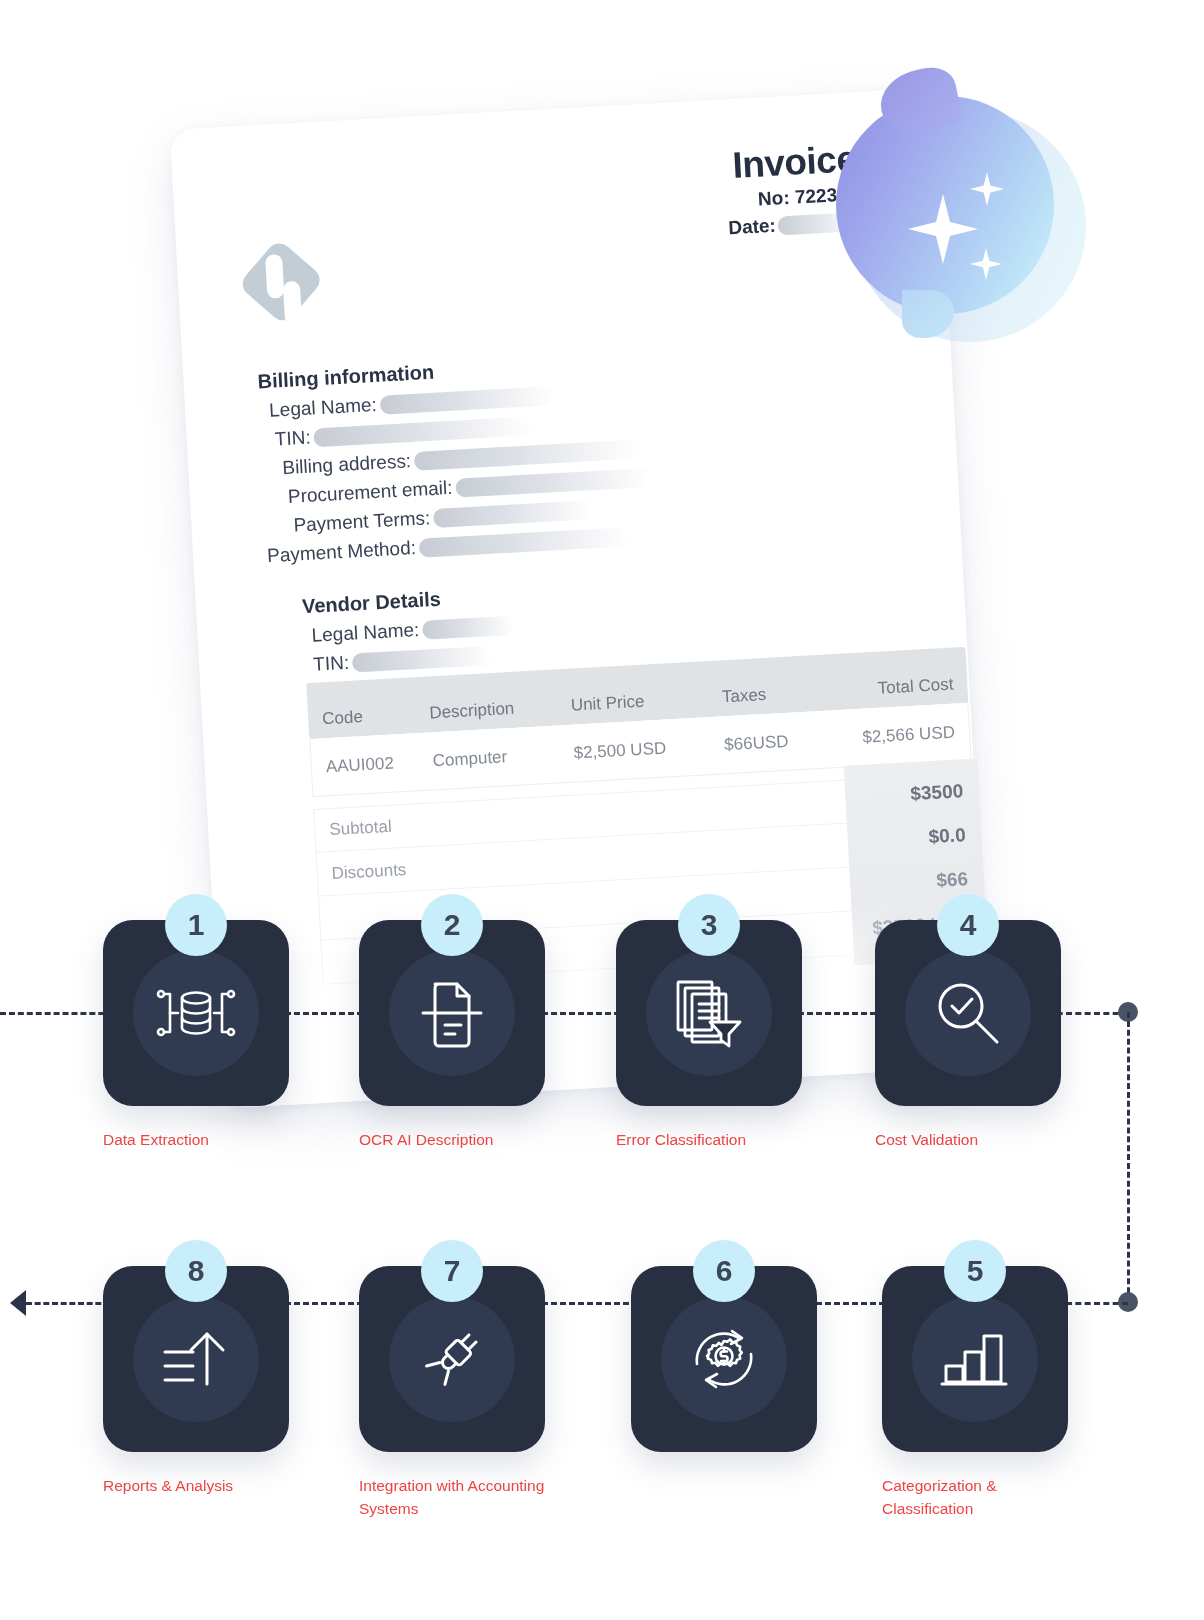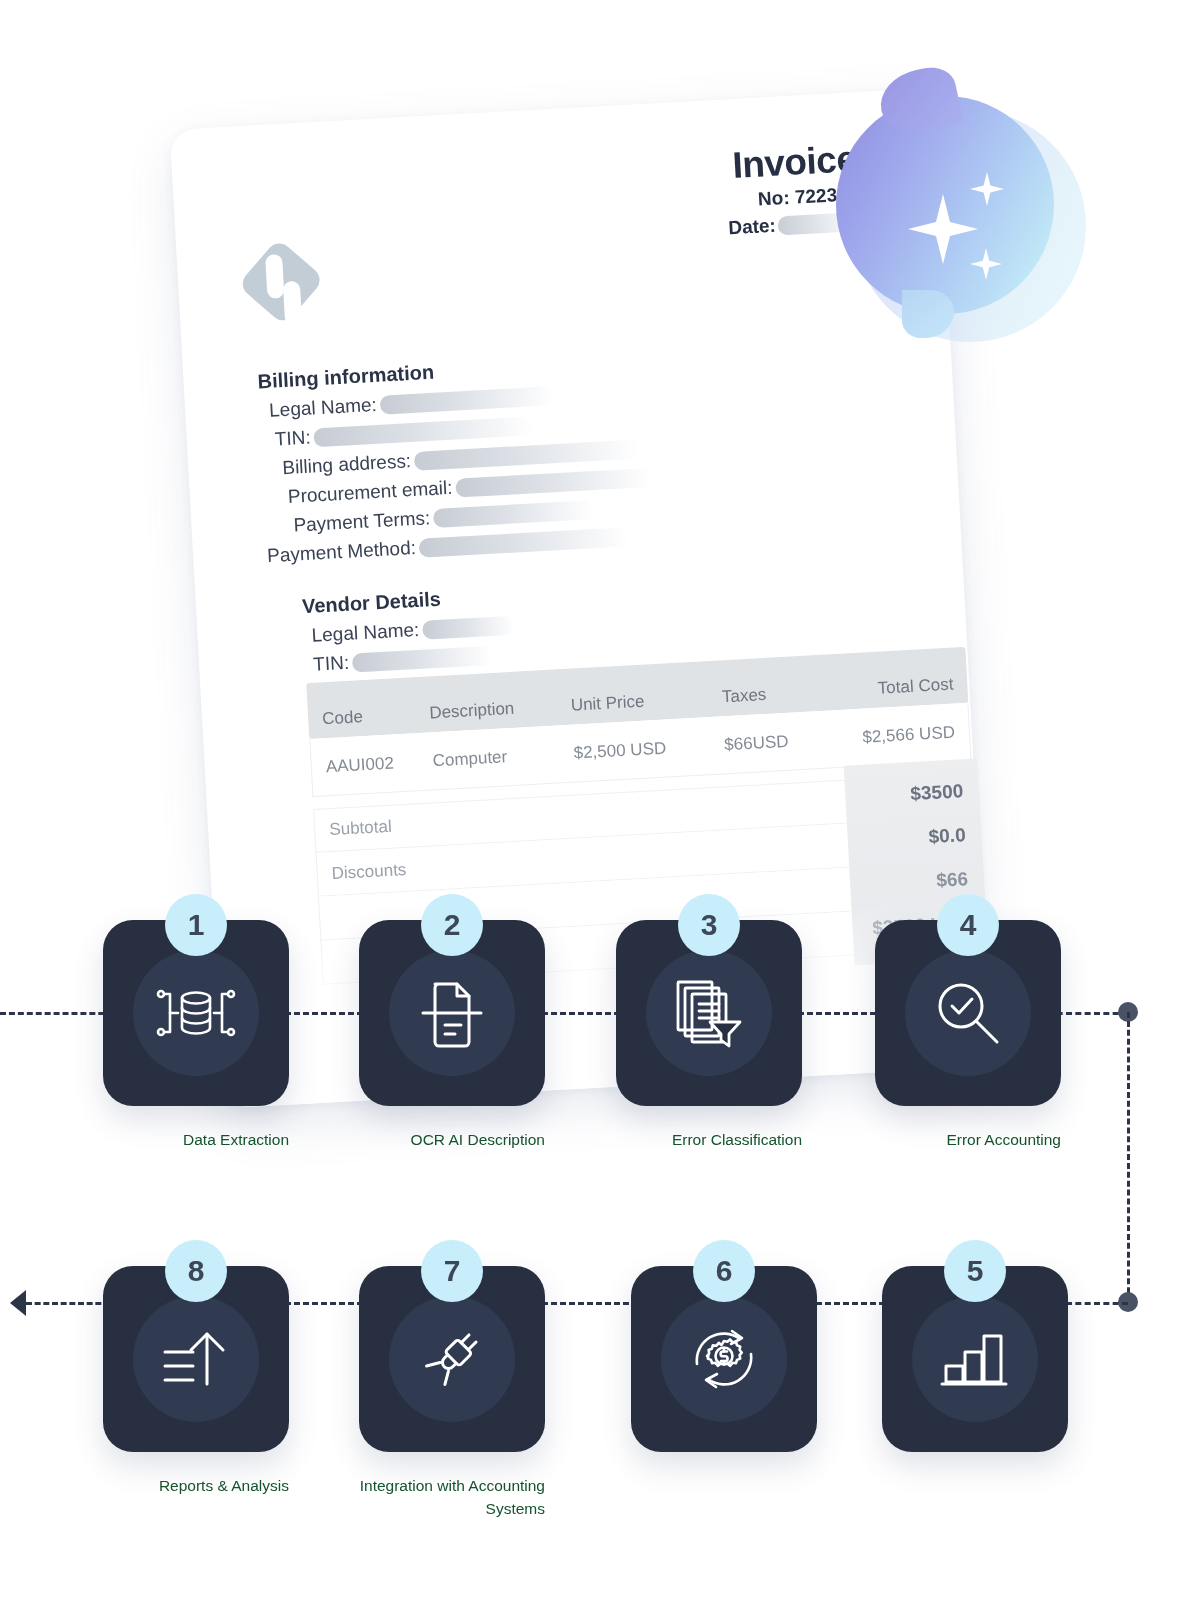--- a/index.html
+++ b/index.html
@@ -240,23 +240,23 @@
     position:absolute; left: 50%; top: -26px;
     transform: translateX(-50%);
     width: 62px; height: 62px; border-radius: 50%;
     background:#c9eefb;
     display:flex; align-items:center; justify-content:center;
     font-size: 30px; font-weight: 700; color:#3d4758;
     z-index: 5;
   }
   .step-label {
     margin-top: 22px;
-    text-align:right;
+    text-align:left;
     font-size: 15.5px;
-    color:#14532d;
+    color:#ef4444;
     line-height: 1.5;
   }
 
   .s-ico { display:block; }
 </style>
 </head>
 <body>
 
 <div id="stage">
 
@@ -450,21 +450,21 @@
       <div class="step-disc"></div>
       <div class="step-num">4</div>
       <div class="step-icon">
         <svg class="s-ico" width="74" height="74" viewBox="0 0 74 74" fill="none" stroke="#ffffff" stroke-width="3" stroke-linecap="round" stroke-linejoin="round">
           <circle cx="30" cy="30" r="21"></circle>
           <path d="M21 30l7 7 13-14"></path>
           <line x1="45" y1="45" x2="66" y2="66"></line>
         </svg>
       </div>
     </div>
-    <div class="step-label">Error Accounting</div>
+    <div class="step-label">Cost Validation</div>
   </div>
 
   <div class="step" style="left:103px; top:1266px;">
     <div class="step-card">
       <div class="step-disc"></div>
       <div class="step-num">8</div>
       <div class="step-icon">
         <svg class="s-ico" width="74" height="66" viewBox="0 0 74 66" fill="none" stroke="#ffffff" stroke-width="3" stroke-linecap="round" stroke-linejoin="round">
           <line x1="6" y1="26" x2="34" y2="26"></line>
           <line x1="6" y1="40" x2="34" y2="40"></line>
@@ -523,15 +523,16 @@
       <div class="step-num">5</div>
       <div class="step-icon">
         <svg class="s-ico" width="70" height="66" viewBox="0 0 70 66" fill="none" stroke="#ffffff" stroke-width="3" stroke-linecap="round" stroke-linejoin="round">
           <rect x="6" y="40" width="17" height="16"></rect>
           <rect x="25" y="26" width="17" height="30"></rect>
           <rect x="44" y="10" width="17" height="46"></rect>
           <line x1="2" y1="58" x2="66" y2="58"></line>
         </svg>
       </div>
     </div>
+    <div class="step-label">Categorization &amp; Classification</div>
   </div>
 
 </div>
 
 </body></html>

